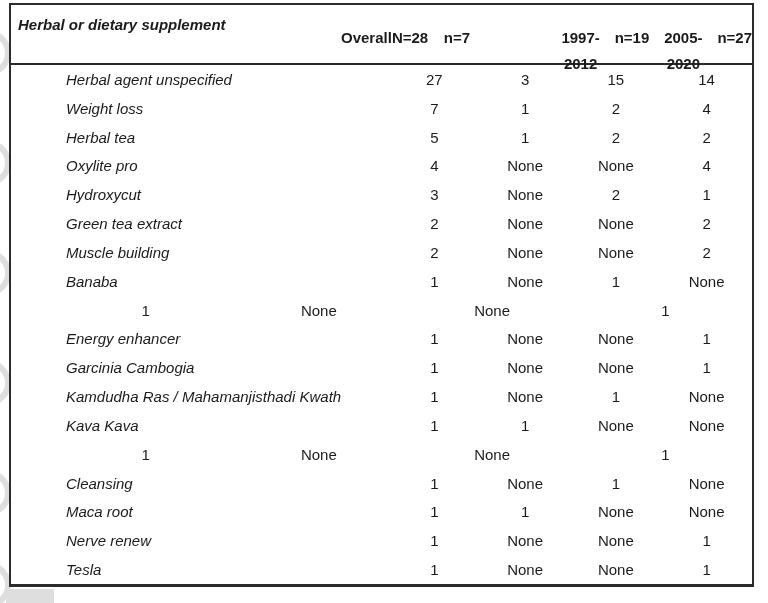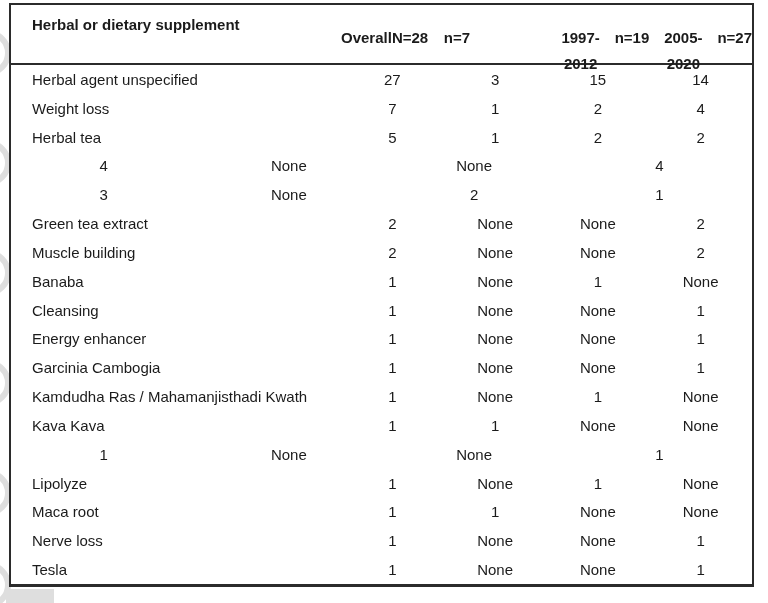--- a/index.html
+++ b/index.html
@@ -59,24 +59,26 @@
   }
   .tbody {
     flex: 1;
     display: flex;
     flex-direction: column;
   }
   .trow {
     flex: 1;
     display: flex;
     align-items: center;
+    margin-left: 48px;
   }
   .cell-name {
     width: 330px;
-    padding-left: 21px;
+    padding-left: 7px;
+    font-style: italic;
   }
   .cell-num {
     flex: 1;
     text-align: center;
   }
 </style>
 </head>
 <body>
 
 <div class="page">
@@ -129,26 +131,28 @@
           <div class="cell-num">4</div>
         </div>
         <div class="trow">
           <div class="cell-name">Herbal tea</div>
           <div class="cell-num">5</div>
           <div class="cell-num">1</div>
           <div class="cell-num">2</div>
           <div class="cell-num">2</div>
         </div>
         <div class="trow">
+          <div class="cell-name">Oxylite pro</div>
           <div class="cell-num">4</div>
           <div class="cell-num">None</div>
           <div class="cell-num">None</div>
           <div class="cell-num">4</div>
         </div>
         <div class="trow">
+          <div class="cell-name">Hydroxycut</div>
           <div class="cell-num">3</div>
           <div class="cell-num">None</div>
           <div class="cell-num">2</div>
           <div class="cell-num">1</div>
         </div>
         <div class="trow">
           <div class="cell-name">Green tea extract</div>
           <div class="cell-num">2</div>
           <div class="cell-num">None</div>
           <div class="cell-num">None</div>
@@ -162,76 +166,75 @@
           <div class="cell-num">2</div>
         </div>
         <div class="trow">
           <div class="cell-name">Banaba</div>
           <div class="cell-num">1</div>
           <div class="cell-num">None</div>
           <div class="cell-num">1</div>
           <div class="cell-num">None</div>
         </div>
         <div class="trow">
+          <div class="cell-num">1</div>
+          <div class="cell-num">None</div>
+          <div class="cell-num">None</div>
+          <div class="cell-num">1</div>
+        </div>
+        <div class="trow">
+          <div class="cell-name">Energy enhancer</div>
+          <div class="cell-num">1</div>
+          <div class="cell-num">None</div>
+          <div class="cell-num">None</div>
+          <div class="cell-num">1</div>
+        </div>
+        <div class="trow">
+          <div class="cell-name">Garcinia Cambogia</div>
+          <div class="cell-num">1</div>
+          <div class="cell-num">None</div>
+          <div class="cell-num">None</div>
+          <div class="cell-num">1</div>
+        </div>
+        <div class="trow">
+          <div class="cell-name">Kamdudha Ras / Mahamanjisthadi Kwath</div>
+          <div class="cell-num">1</div>
+          <div class="cell-num">None</div>
+          <div class="cell-num">1</div>
+          <div class="cell-num">None</div>
+        </div>
+        <div class="trow">
+          <div class="cell-name">Kava Kava</div>
+          <div class="cell-num">1</div>
+          <div class="cell-num">1</div>
+          <div class="cell-num">None</div>
+          <div class="cell-num">None</div>
+        </div>
+        <div class="trow">
+          <div class="cell-num">1</div>
+          <div class="cell-num">None</div>
+          <div class="cell-num">None</div>
+          <div class="cell-num">1</div>
+        </div>
+        <div class="trow">
           <div class="cell-name">Cleansing</div>
           <div class="cell-num">1</div>
           <div class="cell-num">None</div>
-          <div class="cell-num">None</div>
-          <div class="cell-num">1</div>
-        </div>
-        <div class="trow">
-          <div class="cell-name">Energy enhancer</div>
-          <div class="cell-num">1</div>
-          <div class="cell-num">None</div>
-          <div class="cell-num">None</div>
-          <div class="cell-num">1</div>
-        </div>
-        <div class="trow">
-          <div class="cell-name">Garcinia Cambogia</div>
-          <div class="cell-num">1</div>
-          <div class="cell-num">None</div>
-          <div class="cell-num">None</div>
-          <div class="cell-num">1</div>
-        </div>
-        <div class="trow">
-          <div class="cell-name">Kamdudha Ras / Mahamanjisthadi Kwath</div>
-          <div class="cell-num">1</div>
-          <div class="cell-num">None</div>
-          <div class="cell-num">1</div>
-          <div class="cell-num">None</div>
-        </div>
-        <div class="trow">
-          <div class="cell-name">Kava Kava</div>
-          <div class="cell-num">1</div>
-          <div class="cell-num">1</div>
-          <div class="cell-num">None</div>
-          <div class="cell-num">None</div>
-        </div>
-        <div class="trow">
-          <div class="cell-num">1</div>
-          <div class="cell-num">None</div>
-          <div class="cell-num">None</div>
-          <div class="cell-num">1</div>
-        </div>
-        <div class="trow">
-          <div class="cell-name">Lipolyze</div>
-          <div class="cell-num">1</div>
-          <div class="cell-num">None</div>
           <div class="cell-num">1</div>
           <div class="cell-num">None</div>
         </div>
         <div class="trow">
           <div class="cell-name">Maca root</div>
           <div class="cell-num">1</div>
           <div class="cell-num">1</div>
           <div class="cell-num">None</div>
           <div class="cell-num">None</div>
         </div>
         <div class="trow">
-          <div class="cell-name">Nerve loss</div>
+          <div class="cell-name">Nerve renew</div>
           <div class="cell-num">1</div>
           <div class="cell-num">None</div>
           <div class="cell-num">None</div>
           <div class="cell-num">1</div>
         </div>
         <div class="trow">
           <div class="cell-name">Tesla</div>
           <div class="cell-num">1</div>
           <div class="cell-num">None</div>
           <div class="cell-num">None</div>

